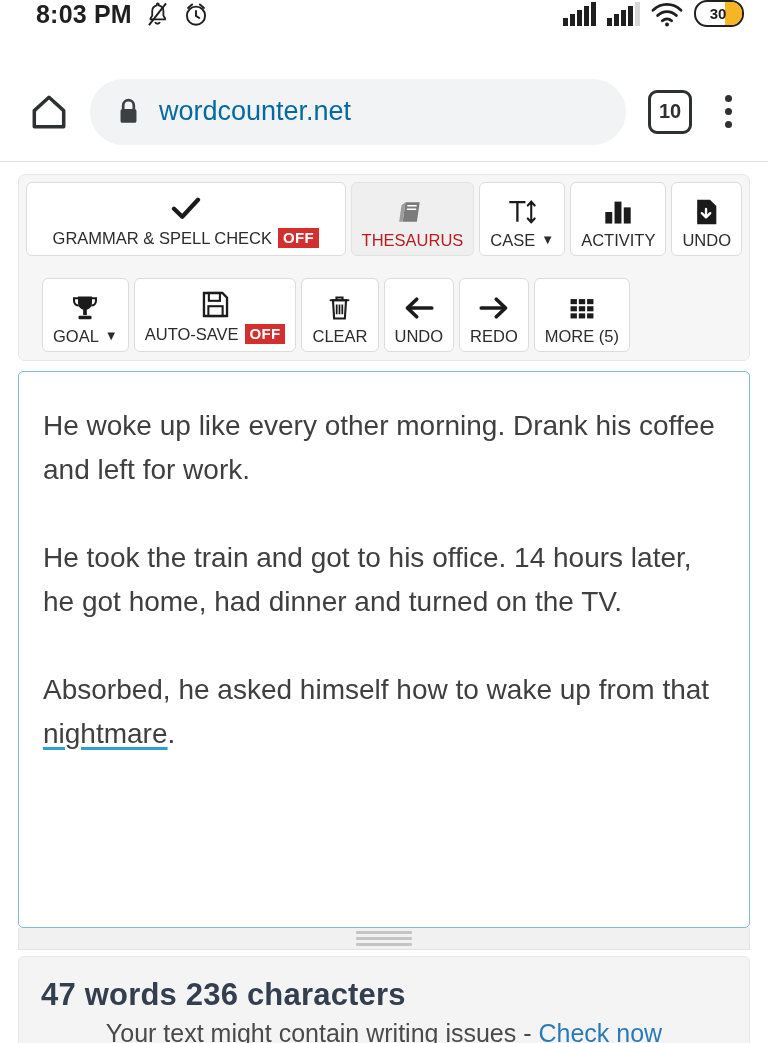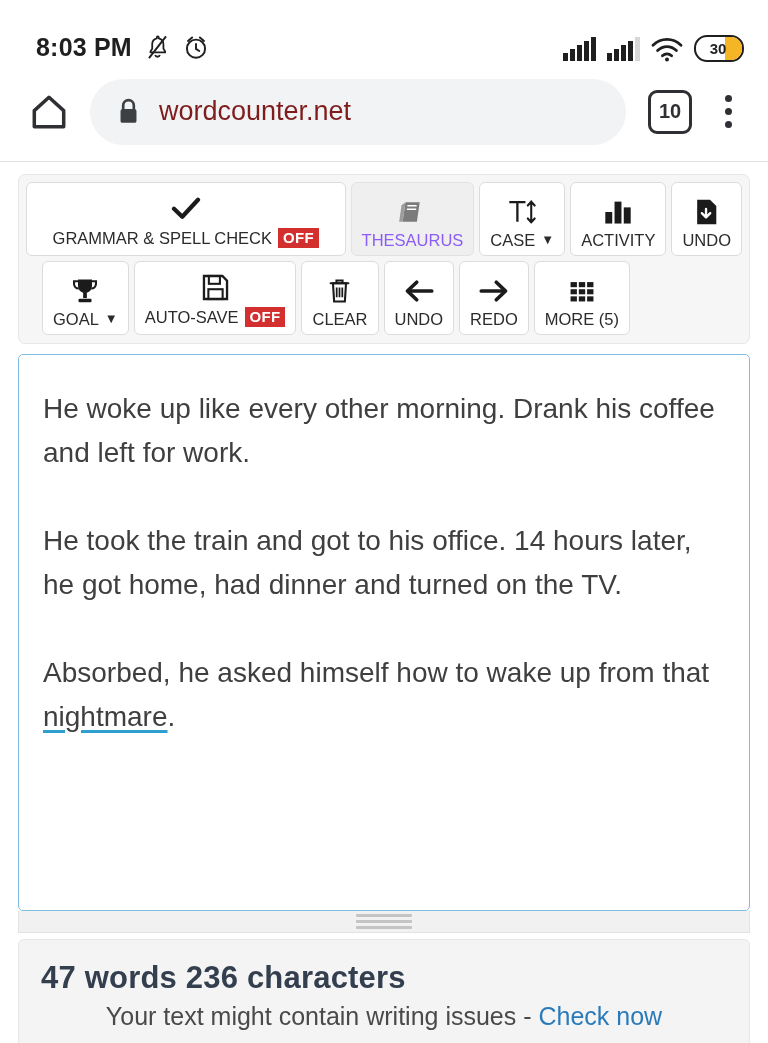--- a/index.html
+++ b/index.html
@@ -6,21 +6,21 @@
   html, body {
     width: 768px; height: 1043px;
     background: #ffffff;
     font-family: "Liberation Sans", sans-serif;
     overflow: hidden;
   }
   #app { position: relative; width: 768px; height: 1043px; background: #ffffff; }
 
   
   .statusbar {
-    height: 62px; display: flex; align-items: flex-end;
+    height: 62px; display: flex; align-items: flex-start;
     justify-content: space-between;
     padding: 0 24px 0 36px; background: #ffffff;
   }
   .sb-left { display: flex; align-items: center; gap: 13px; }
   .sb-time { font-size: 25px; font-weight: bold; color: #1f1f1f; letter-spacing: .2px; }
   .sb-right { display: flex; align-items: center; gap: 11px; }
   .icon-svg { display: block; }
 
   
   .battery {
@@ -45,56 +45,56 @@
     padding: 0 18px 0 22px; background: #ffffff; gap: 14px;
     border-bottom: 1px solid #e3e3e3;
   }
   .home-btn { width: 54px; height: 54px; display:flex; align-items:center; justify-content:center; flex:none; }
   .urlbar {
     flex: 1; height: 66px; background: #f1f3f4; border-radius: 33px;
     display: flex; align-items: center; padding: 0 26px; gap: 18px;
     min-width: 0;
   }
   .url-text {
-    font-size: 27px; color: #7f1d1d; white-space: nowrap;
+    font-size: 27px; color: #0369a1; white-space: nowrap;
     overflow: hidden; text-overflow: ellipsis;
   }
   .tabcount {
     width: 44px; height: 44px; border: 3px solid #2f3033; border-radius: 9px;
     display: flex; align-items: center; justify-content: center;
     font-size: 20px; font-weight: bold; color: #2f3033; flex: none;
     margin-left: 8px;
   }
   .kebab { width: 44px; height: 50px; display:flex; flex-direction: column;
     align-items: center; justify-content: center; gap: 6px; flex: none; }
   .kebab span { width: 7px; height: 7px; border-radius: 50%; background: #2f3033; display: block; }
 
   
   .page { position: relative; background: #ffffff; padding: 12px 0 0 0; height: 881px; }
 
   .toolbar-wrap {
     margin: 0 18px; background: #f6f6f6; border: 1px solid #e7e7e7;
     border-radius: 7px; padding: 7px 7px 8px 7px;
   }
   .tb-row { display: flex; gap: 5px; }
-  .tb-row + .tb-row { margin-top: 5px; padding-left: 16px; }
+  .tb-row + .tb-row { margin-top: 22px; padding-left: 16px; }
 
   .tb-btn {
     background: #ffffff; border: 1px solid #dcdcdc; border-radius: 6px;
     padding: 9px 10px 7px 10px;
     display: flex; flex-direction: column; align-items: center; justify-content: flex-end;
     min-height: 74px;
   }
   .tb-btn.disabled { background: #efefef; border-color: #e2e2e2; }
   .tb-ic { height: 30px; display: flex; align-items: center; justify-content: center; margin-bottom: 5px; }
   .tb-lb {
     font-size: 16.5px; color: #2b2b2b; white-space: nowrap;
     display: flex; align-items: center; gap: 6px; line-height: 1;
   }
-  .tb-btn.disabled .tb-lb { color: #8b5cf6; }
+  .tb-btn.disabled .tb-lb { color: #b91c1c; }
   .badge-off {
     background: #d32f2f; color: #ffffff; font-size: 15px; font-weight: bold;
     padding: 2px 5px 3px 5px; line-height: 1; letter-spacing: .3px;
   }
   .caret { font-size: 13px; line-height: 1; }
 
   
   .editor {
     margin: 10px 18px 0 18px; background: #ffffff;
     border: 1px solid #7fbde0; border-radius: 5px;

